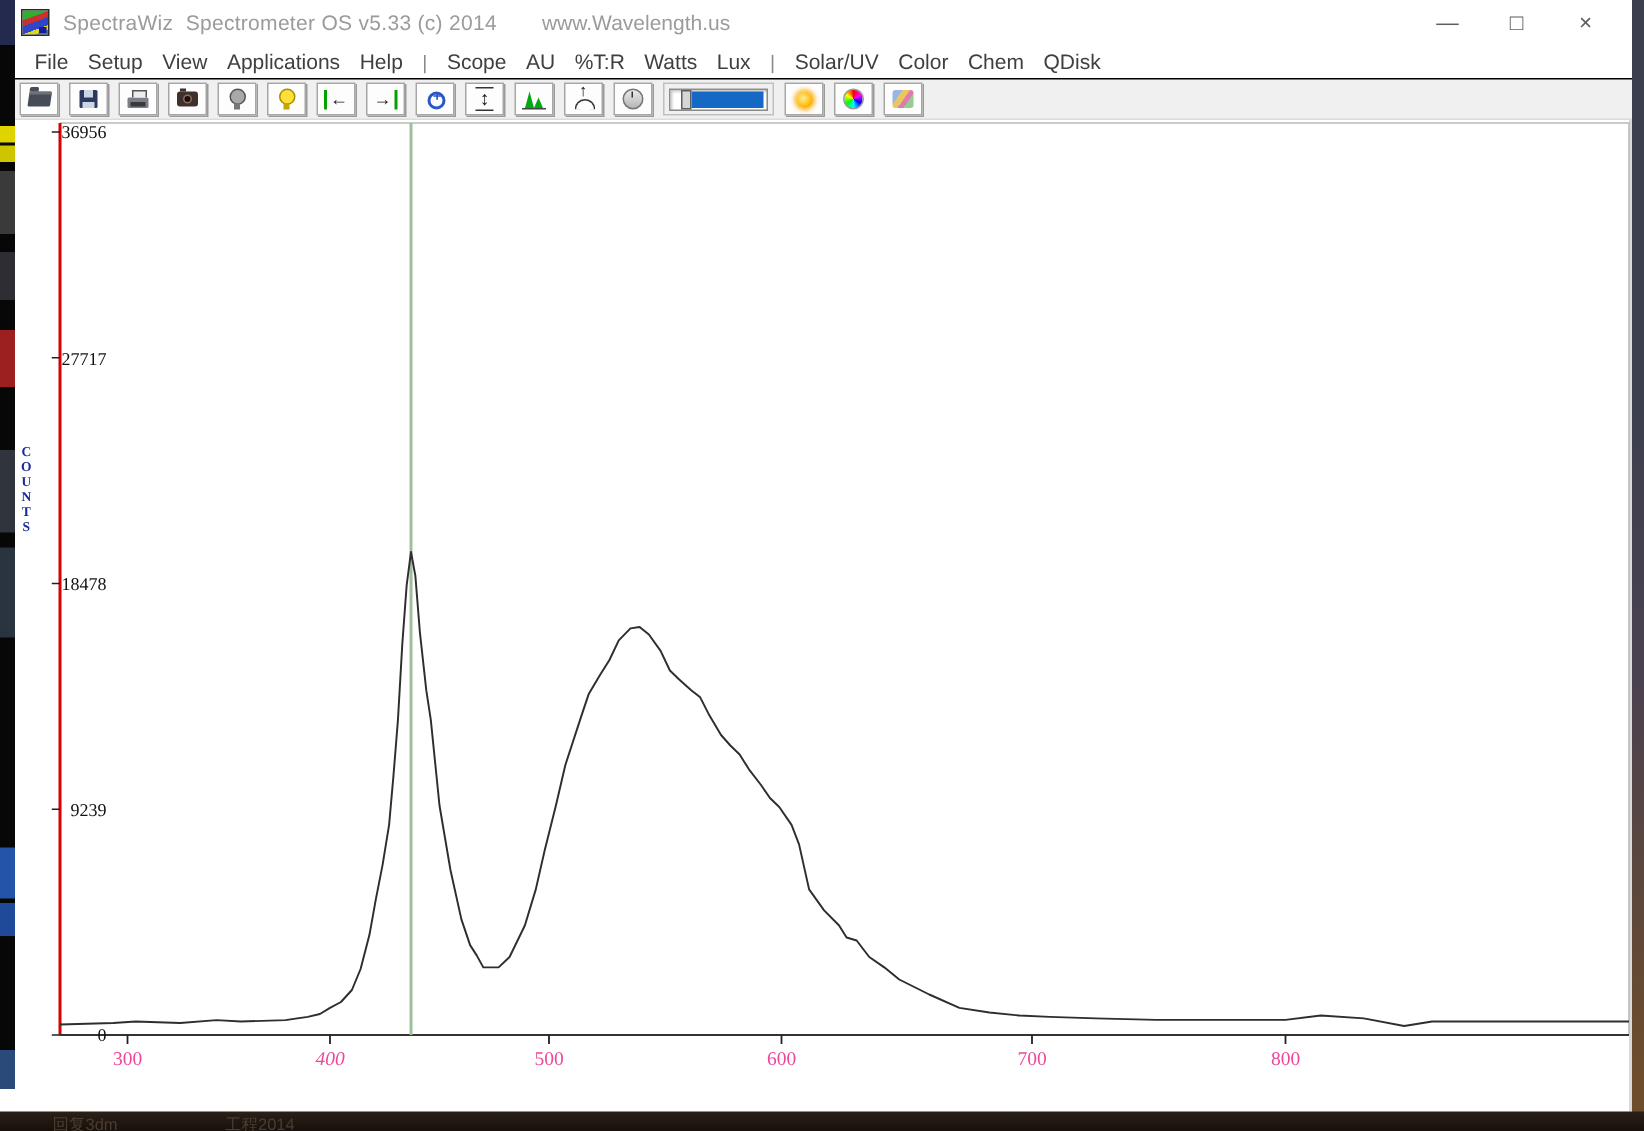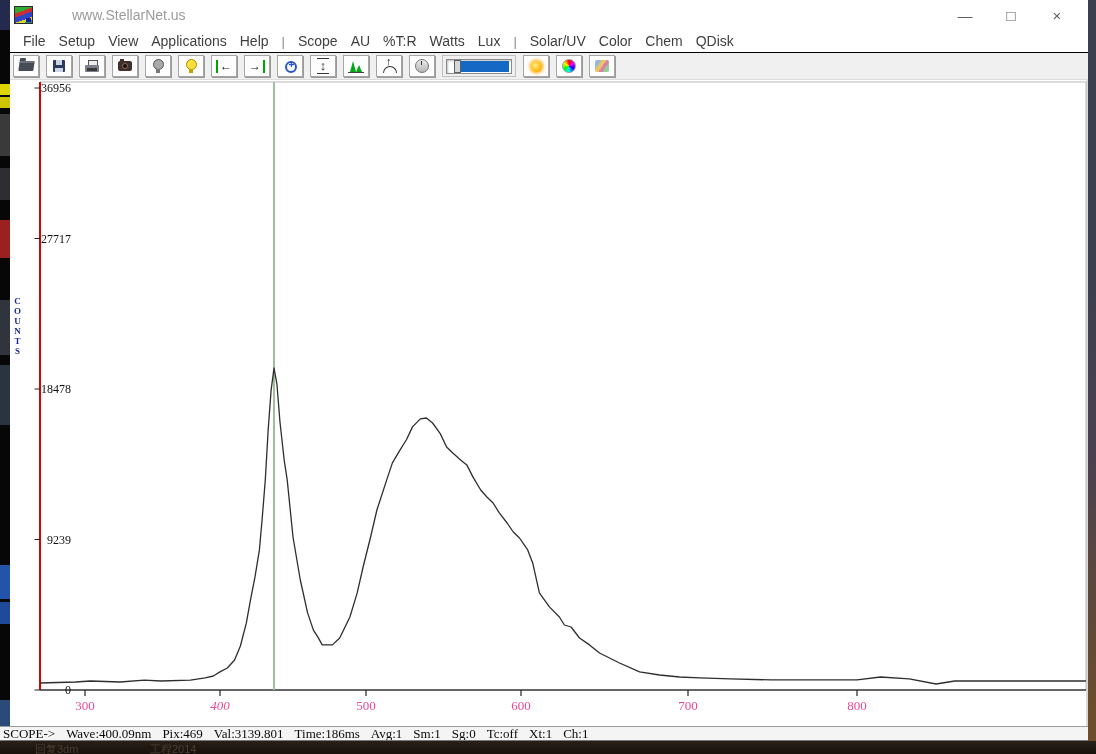--- a/index.html
+++ b/index.html
@@ -128,21 +128,22 @@
 </head>
 <body>
 
 <div id="screen">
 
   <div id="app-window"></div>
   <div id="window-right-border"></div>
 
   <div id="titlebar">
     <div id="app-icon"></div>
-    <span id="title-url">www.StellarNet.us</span>
+    <span id="title-text">SpectraWiz  Spectrometer OS v5.33 (c) 2014</span>
+    <span id="title-url">www.Wavelength.us</span>
     <div id="window-controls">
         <div class="win-btn">—</div>
         <div class="win-btn">□</div>
         <div class="win-btn">×</div>
       </div>
   </div>
 
   <div id="menubar">
       <span class="menu-item">File</span>
       <span class="menu-item">Setup</span>
@@ -250,33 +251,20 @@
     </div>
   <div id="y-axis-title">
       <div>C</div>
       <div>O</div>
       <div>U</div>
       <div>N</div>
       <div>T</div>
       <div>S</div>
     </div>
 
-  <div id="status-bar">
-      <span class="status-seg">SCOPE-&gt;</span>
-      <span class="status-seg">Wave:400.09nm</span>
-      <span class="status-seg">Pix:469</span>
-      <span class="status-seg">Val:3139.801</span>
-      <span class="status-seg">Time:186ms</span>
-      <span class="status-seg">Avg:1</span>
-      <span class="status-seg">Sm:1</span>
-      <span class="status-seg">Sg:0</span>
-      <span class="status-seg">Tc:off</span>
-      <span class="status-seg">Xt:1</span>
-      <span class="status-seg">Ch:1</span>
-    </div>
 
   <div id="desktop-left-strip">
     <div id="left-strip-top"></div>
   <div class="strip-frag" style="top: 84px; height: 11px; background: rgb(224, 212, 0);"></div>
       <div class="strip-frag" style="top: 97px; height: 11px; background: rgb(207, 196, 0);"></div>
       <div class="strip-frag" style="top: 114px; height: 42px; background: rgb(58, 58, 58);"></div>
       <div class="strip-frag" style="top: 168px; height: 32px; background: rgb(45, 45, 51);"></div>
       <div class="strip-frag" style="top: 220px; height: 38px; background: rgb(156, 32, 32);"></div>
       <div class="strip-frag" style="top: 300px; height: 55px; background: rgb(48, 52, 60);"></div>
       <div class="strip-frag" style="top: 365px; height: 60px; background: rgb(42, 51, 64);"></div>

